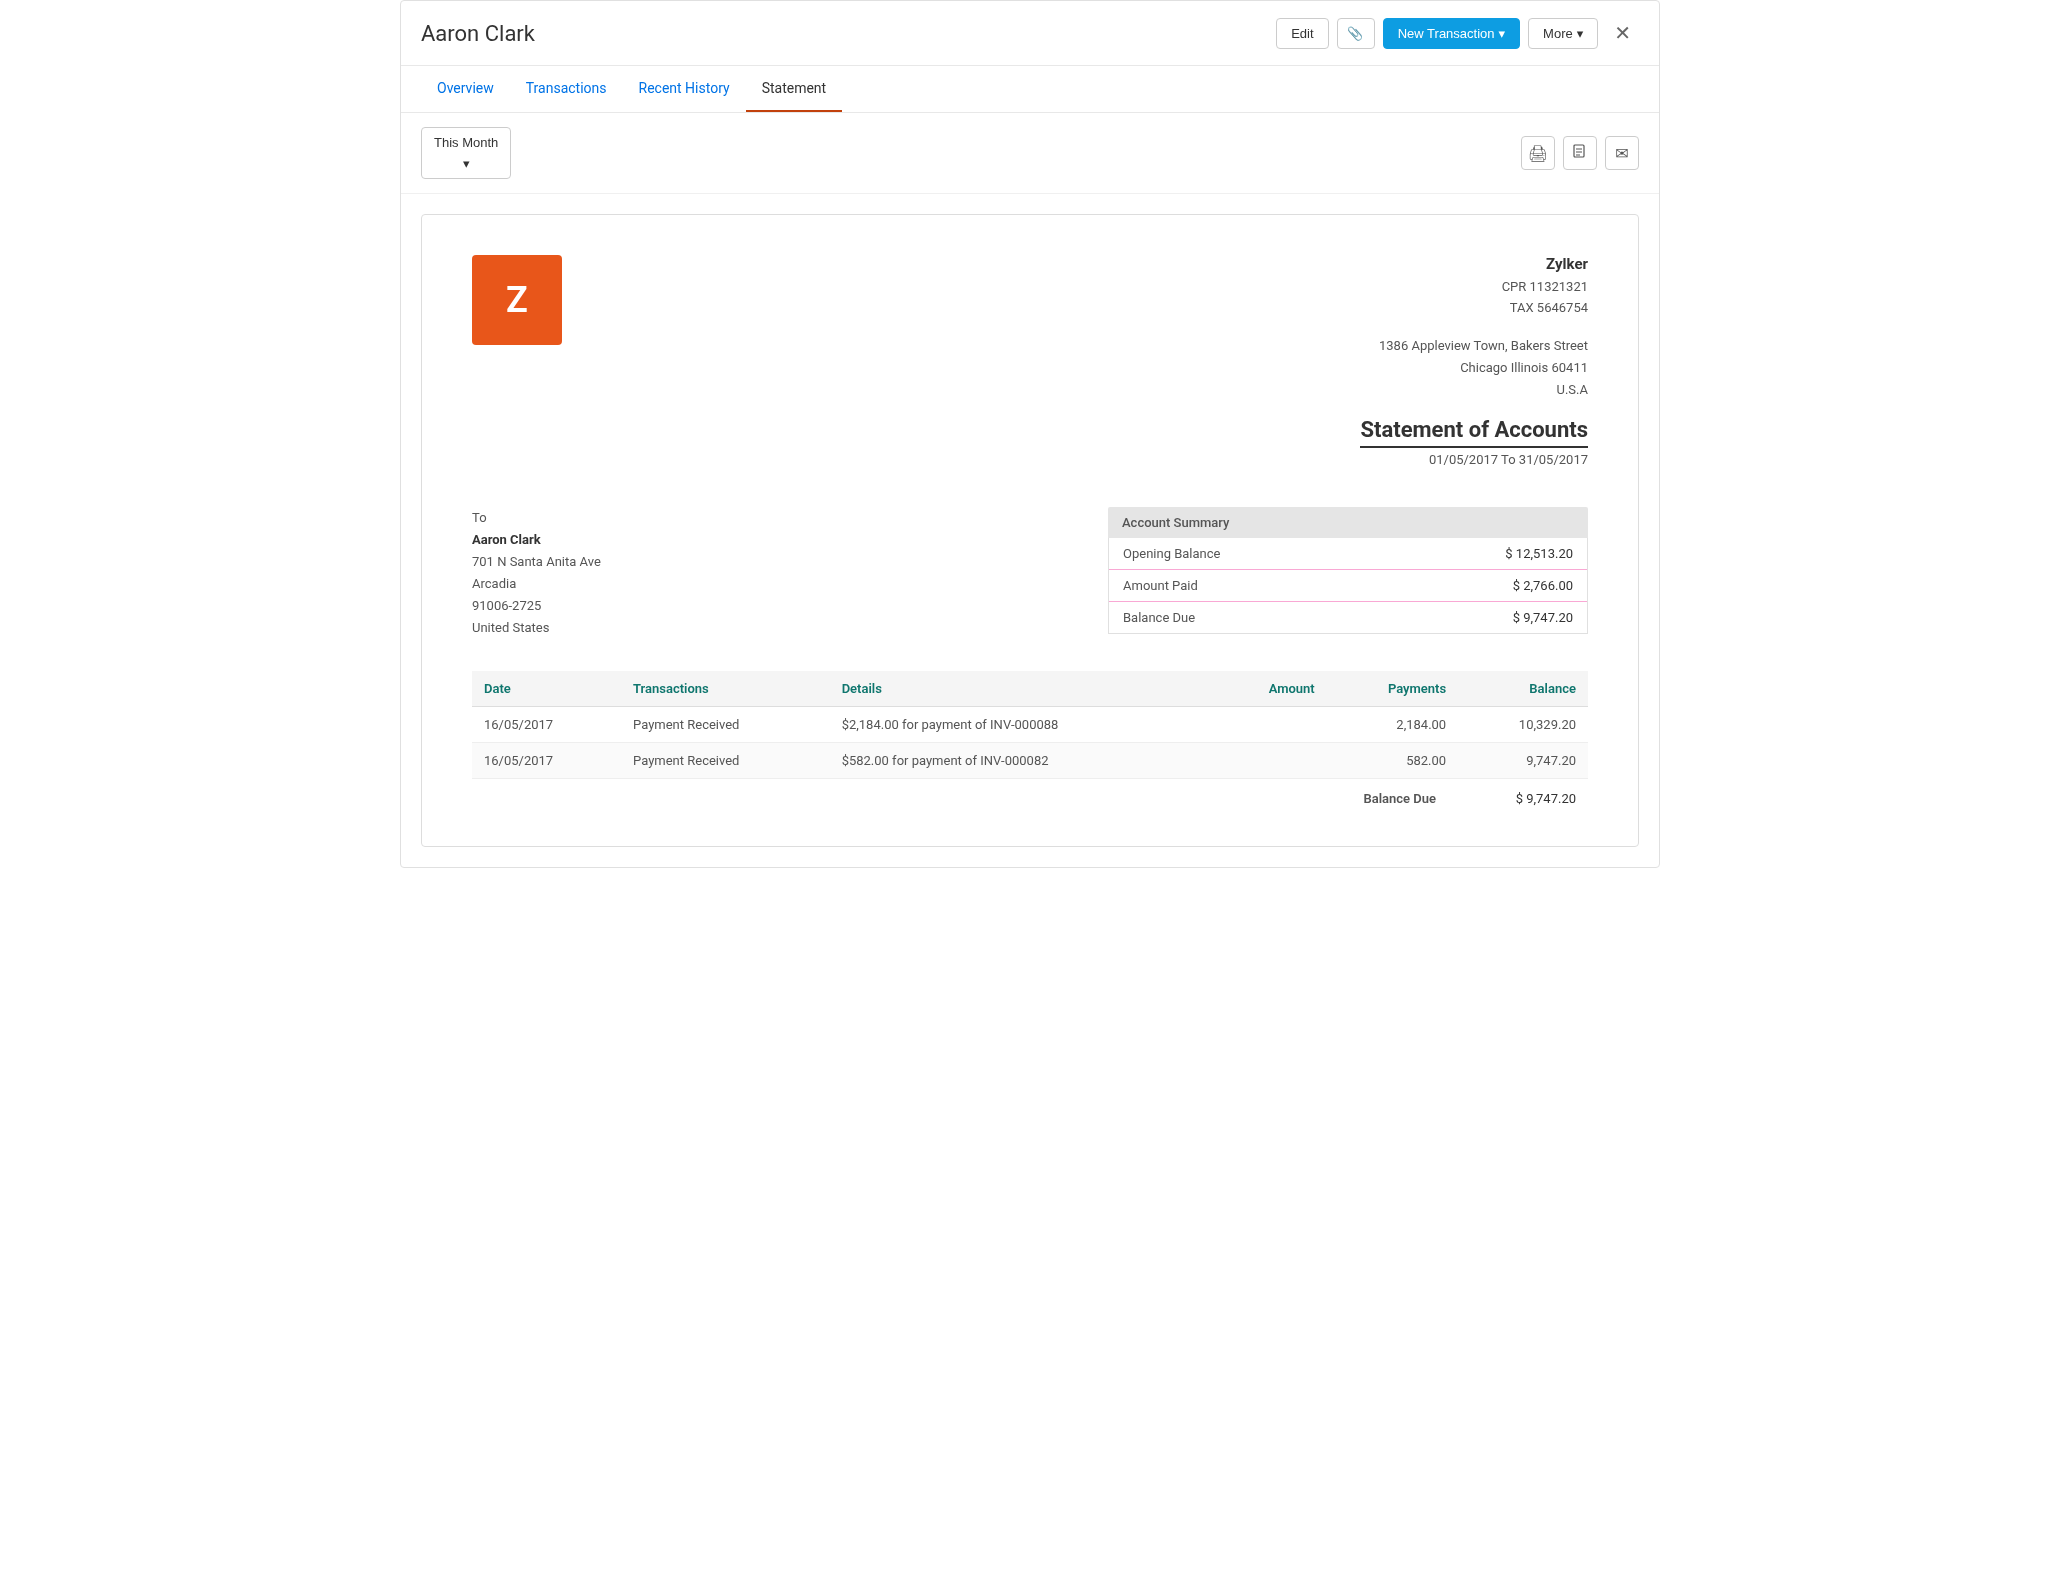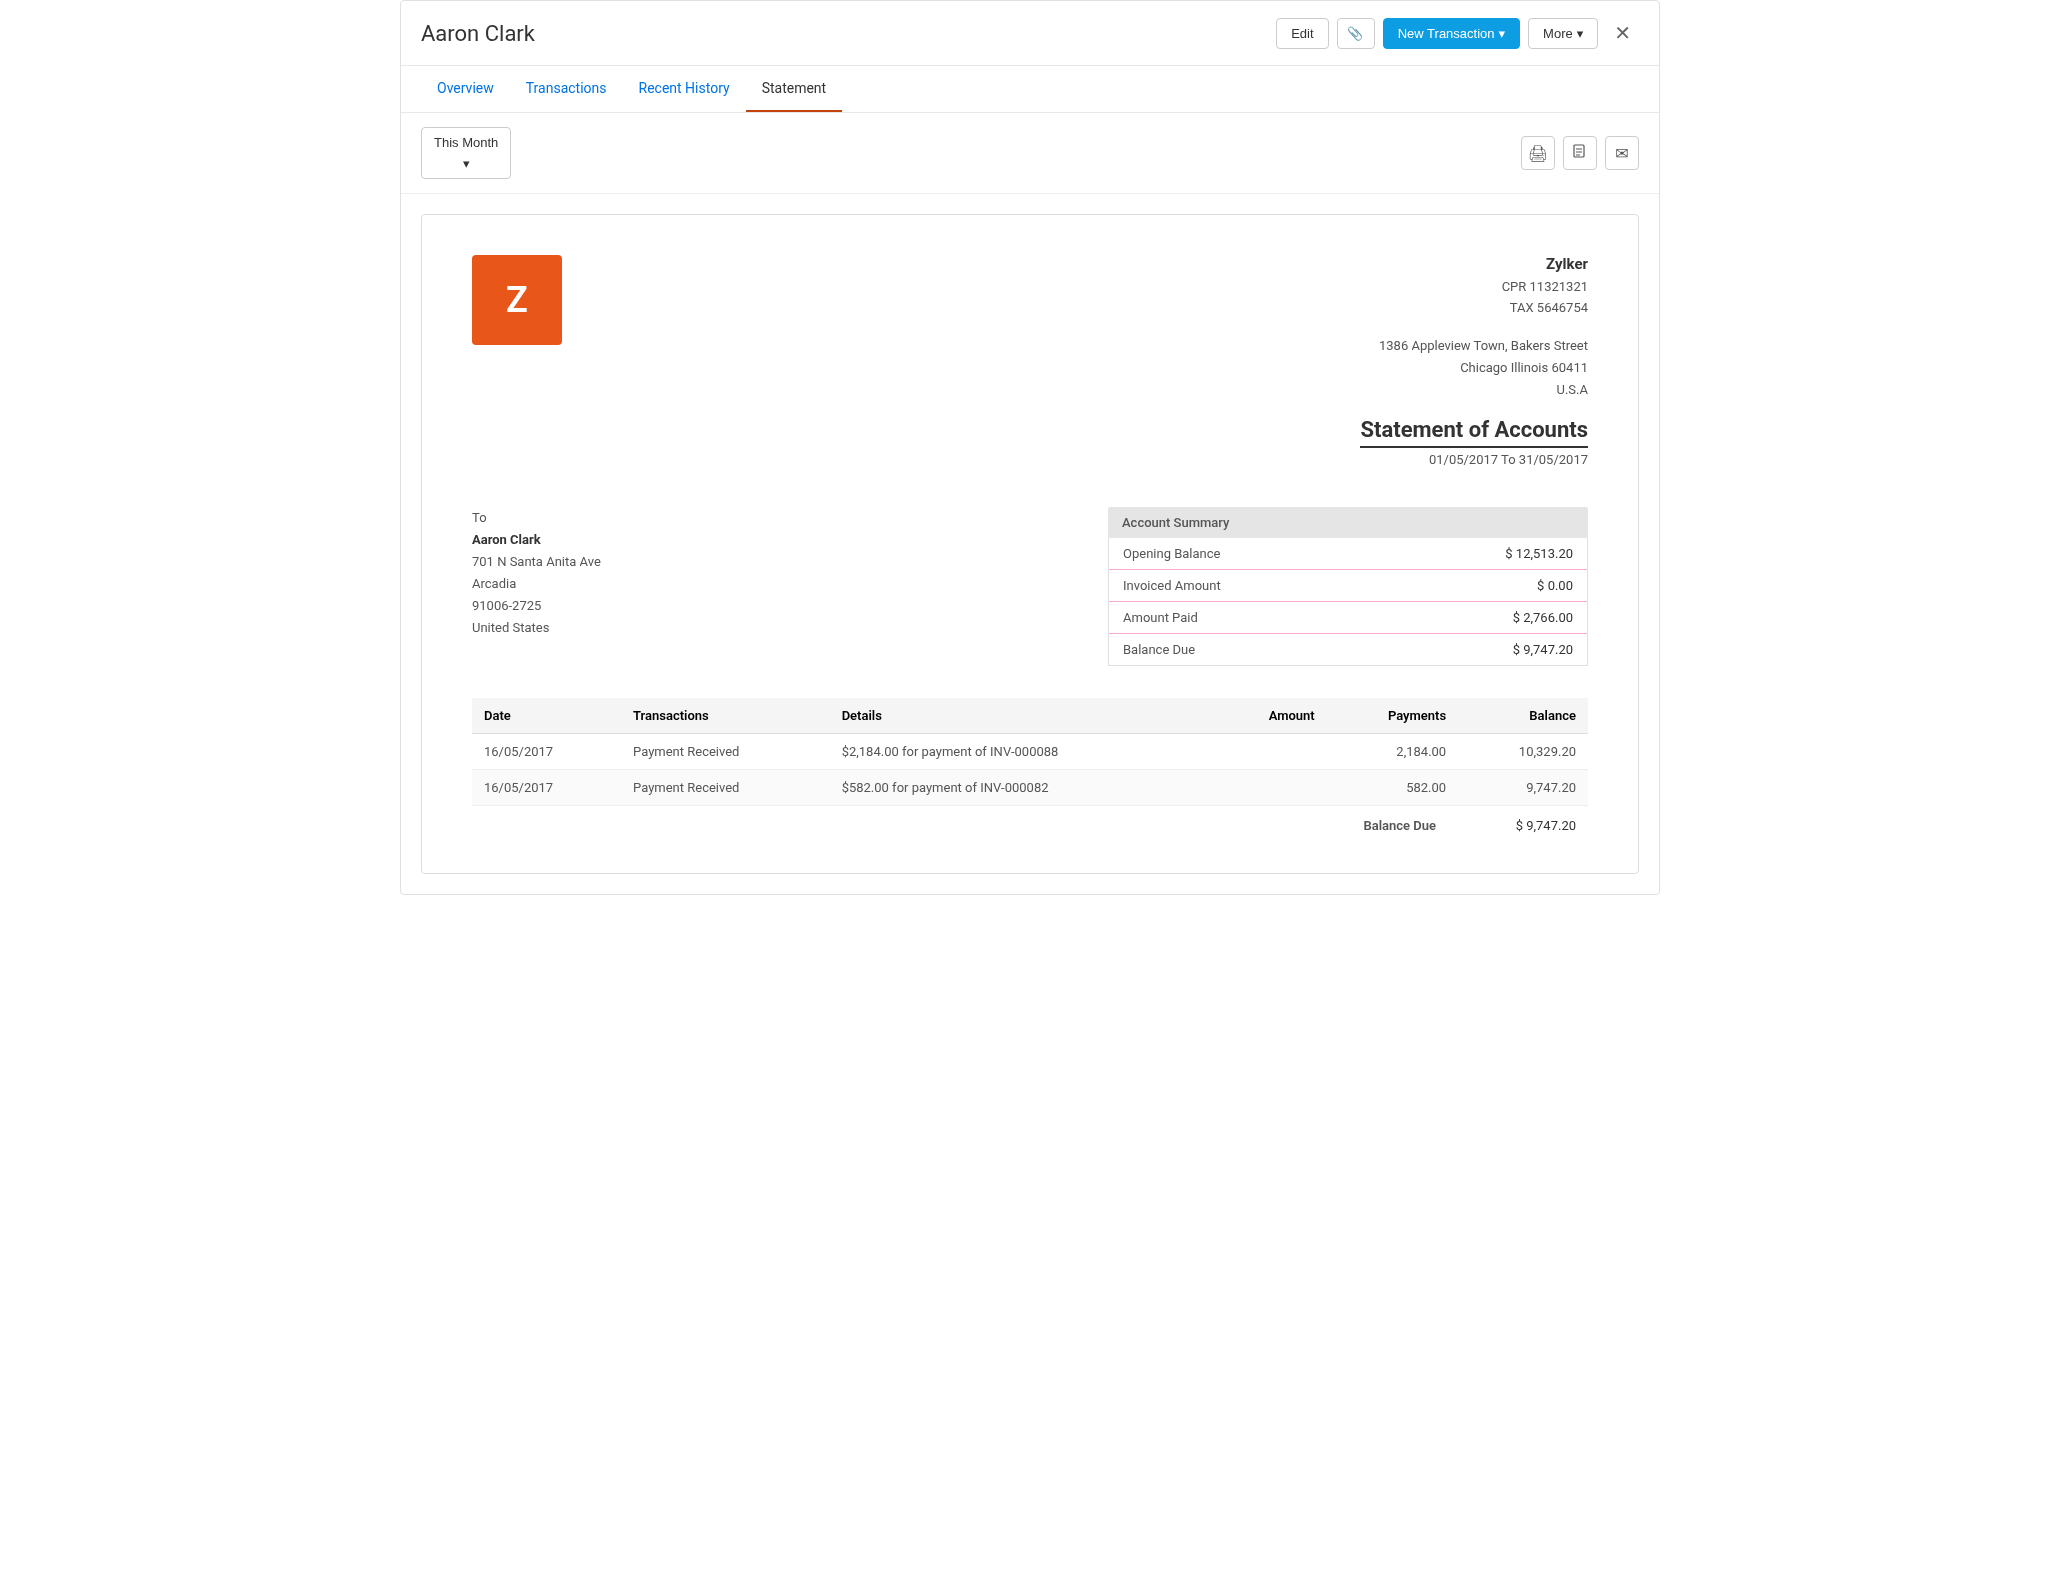--- a/index.html
+++ b/index.html
@@ -256,21 +256,21 @@
       border-collapse: collapse;
       font-size: 13px;
     }
     .trans-table thead tr {
       background: #f5f5f5;
     }
     .trans-table th {
       padding: 10px 12px;
       text-align: left;
       font-weight: 600;
-      color: #000000;
+      color: #0f766e;
       border-bottom: 1px solid #ddd;
     }
     .trans-table th.right {
       text-align: right;
     }
     .trans-table td {
       padding: 10px 12px;
       color: #555;
       border-bottom: 1px solid #eee;
     }
@@ -386,24 +386,20 @@
           <div>Arcadia</div>
           <div>91006-2725</div>
           <div>United States</div>
         </div>
         <div class="account-summary">
           <div class="summary-header">Account Summary</div>
           <div class="summary-rows">
             <div class="summary-row">
               <span>Opening Balance</span>
               <span class="summary-row-value">$ 12,513.20</span>
-            </div>
-            <div class="summary-row">
-              <span>Invoiced Amount</span>
-              <span class="summary-row-value">$ 0.00</span>
             </div>
             <div class="summary-row">
               <span>Amount Paid</span>
               <span class="summary-row-value">$ 2,766.00</span>
             </div>
             <div class="summary-row">
               <span>Balance Due</span>
               <span class="summary-row-value">$ 9,747.20</span>
             </div>
           </div>

